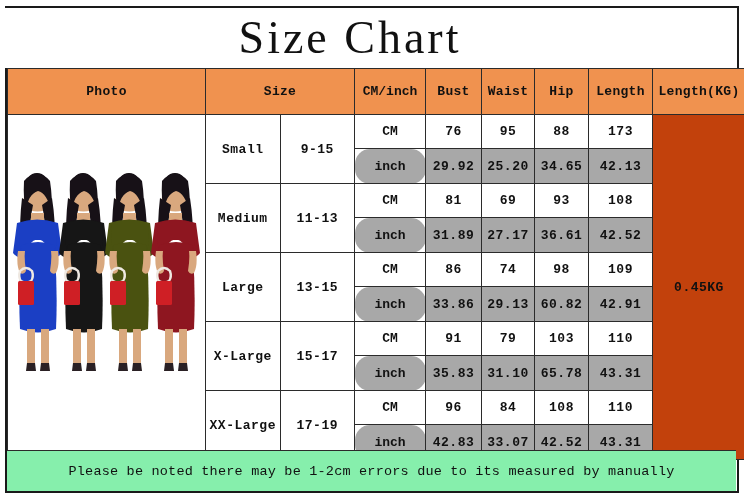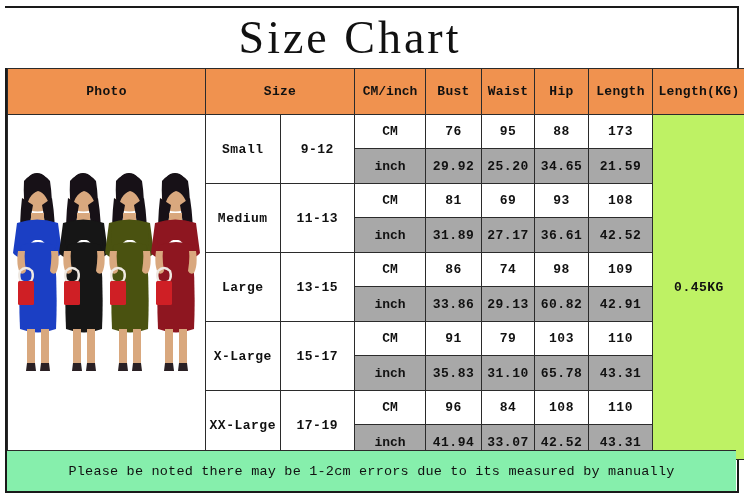--- a/index.html
+++ b/index.html
@@ -95,38 +95,39 @@
   td.unit-cm {
     font-family: "Liberation Sans", sans-serif;
     font-weight: normal;
     font-size: 14px;
     background: #ffffff;
   }
   td.unit-inch {
     font-size: 14px;
     font-weight: bold;
     background: #a8a8a8;
+    border-radius: 15px;
   }
   td.val-cm {
     font-weight: normal;
     font-size: 14px;
     background: #ffffff;
     letter-spacing: 0.5px;
   }
   td.val-inch {
     font-weight: normal;
     font-size: 13.5px;
     background: #a8a8a8;
     letter-spacing: 0.5px;
   }
   tr.row-cm td { height: 33px; }
   tr.row-inch td { height: 34px; }
 
   td.weight-cell {
-    background: #bef264;
+    background: #c2410c;
     font-weight: normal;
     font-size: 14px;
     letter-spacing: 0.5px;
   }
   td.photo-cell {
     background: #ffffff;
     padding: 0;
     vertical-align: middle;
   }
 
@@ -259,34 +260,34 @@
               <rect x="13" y="158" width="8" height="34" fill="#d9a87e"></rect>
               <rect x="27" y="158" width="8" height="34" fill="#d9a87e"></rect>
               <path d="M13 192 l8 0 l1 8 l-10 0 z" fill="#2a2024"></path>
               <path d="M27 192 l8 0 l1 8 l-10 0 z" fill="#2a2024"></path>
               <path d="M6 100 q6 -6 12 0 q2 6 -1 10 q-5 3 -10 0 q-3 -4 -1 -10 z" fill="none" stroke="#efe9e2" stroke-width="2.4"></path>
               <rect x="4" y="110" width="16" height="24" rx="1.5" fill="#cf1f25"></rect>
             </g>
           </svg>
         </td>
         <td class="size-name" rowspan="2">Small</td>
-        <td class="size-num" rowspan="2">9-12</td>
+        <td class="size-num" rowspan="2">9-15</td>
         <td class="unit-cm">CM</td>
         <td class="val-cm">76</td>
         <td class="val-cm">95</td>
         <td class="val-cm">88</td>
         <td class="val-cm">173</td>
         <td class="weight-cell" rowspan="10">0.45KG</td>
       </tr>
       <tr class="row-inch">
         <td class="unit-inch">inch</td>
         <td class="val-inch">29.92</td>
         <td class="val-inch">25.20</td>
         <td class="val-inch">34.65</td>
-        <td class="val-inch">21.59</td>
+        <td class="val-inch">42.13</td>
       </tr>
 
       <tr class="row-cm">
         <td class="size-name" rowspan="2">Medium</td>
         <td class="size-num" rowspan="2">11-13</td>
         <td class="unit-cm">CM</td>
         <td class="val-cm">81</td>
         <td class="val-cm">69</td>
         <td class="val-cm">93</td>
         <td class="val-cm">108</td>
@@ -337,21 +338,21 @@
         <td class="size-name" rowspan="2">XX-Large</td>
         <td class="size-num" rowspan="2">17-19</td>
         <td class="unit-cm">CM</td>
         <td class="val-cm">96</td>
         <td class="val-cm">84</td>
         <td class="val-cm">108</td>
         <td class="val-cm">110</td>
       </tr>
       <tr class="row-inch">
         <td class="unit-inch">inch</td>
-        <td class="val-inch">41.94</td>
+        <td class="val-inch">42.83</td>
         <td class="val-inch">33.07</td>
         <td class="val-inch">42.52</td>
         <td class="val-inch">43.31</td>
       </tr>
 
     </tbody>
   </table>
 
   <div class="footer-note">
     <span>Please be noted there may be 1-2cm errors due to its measured by manually</span>

